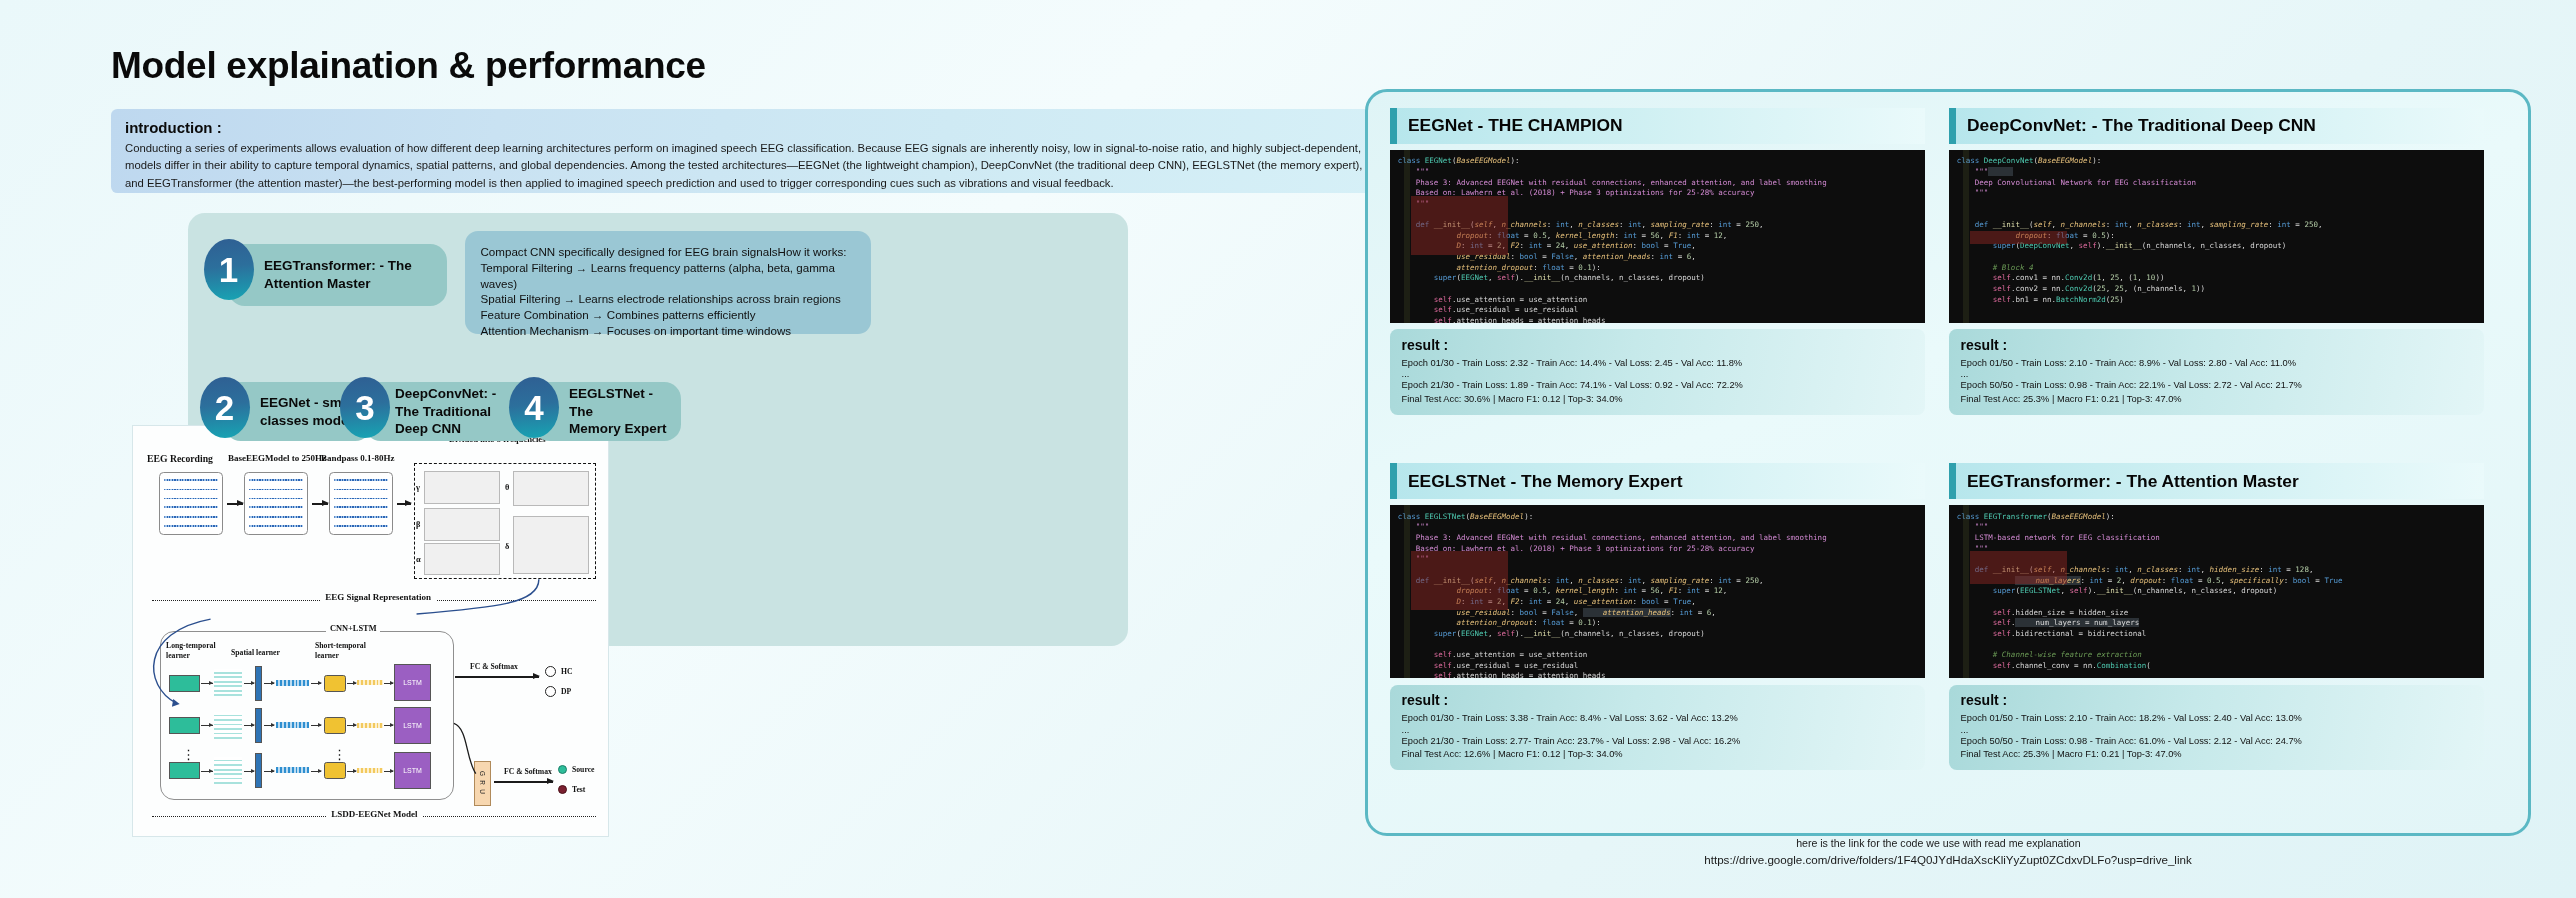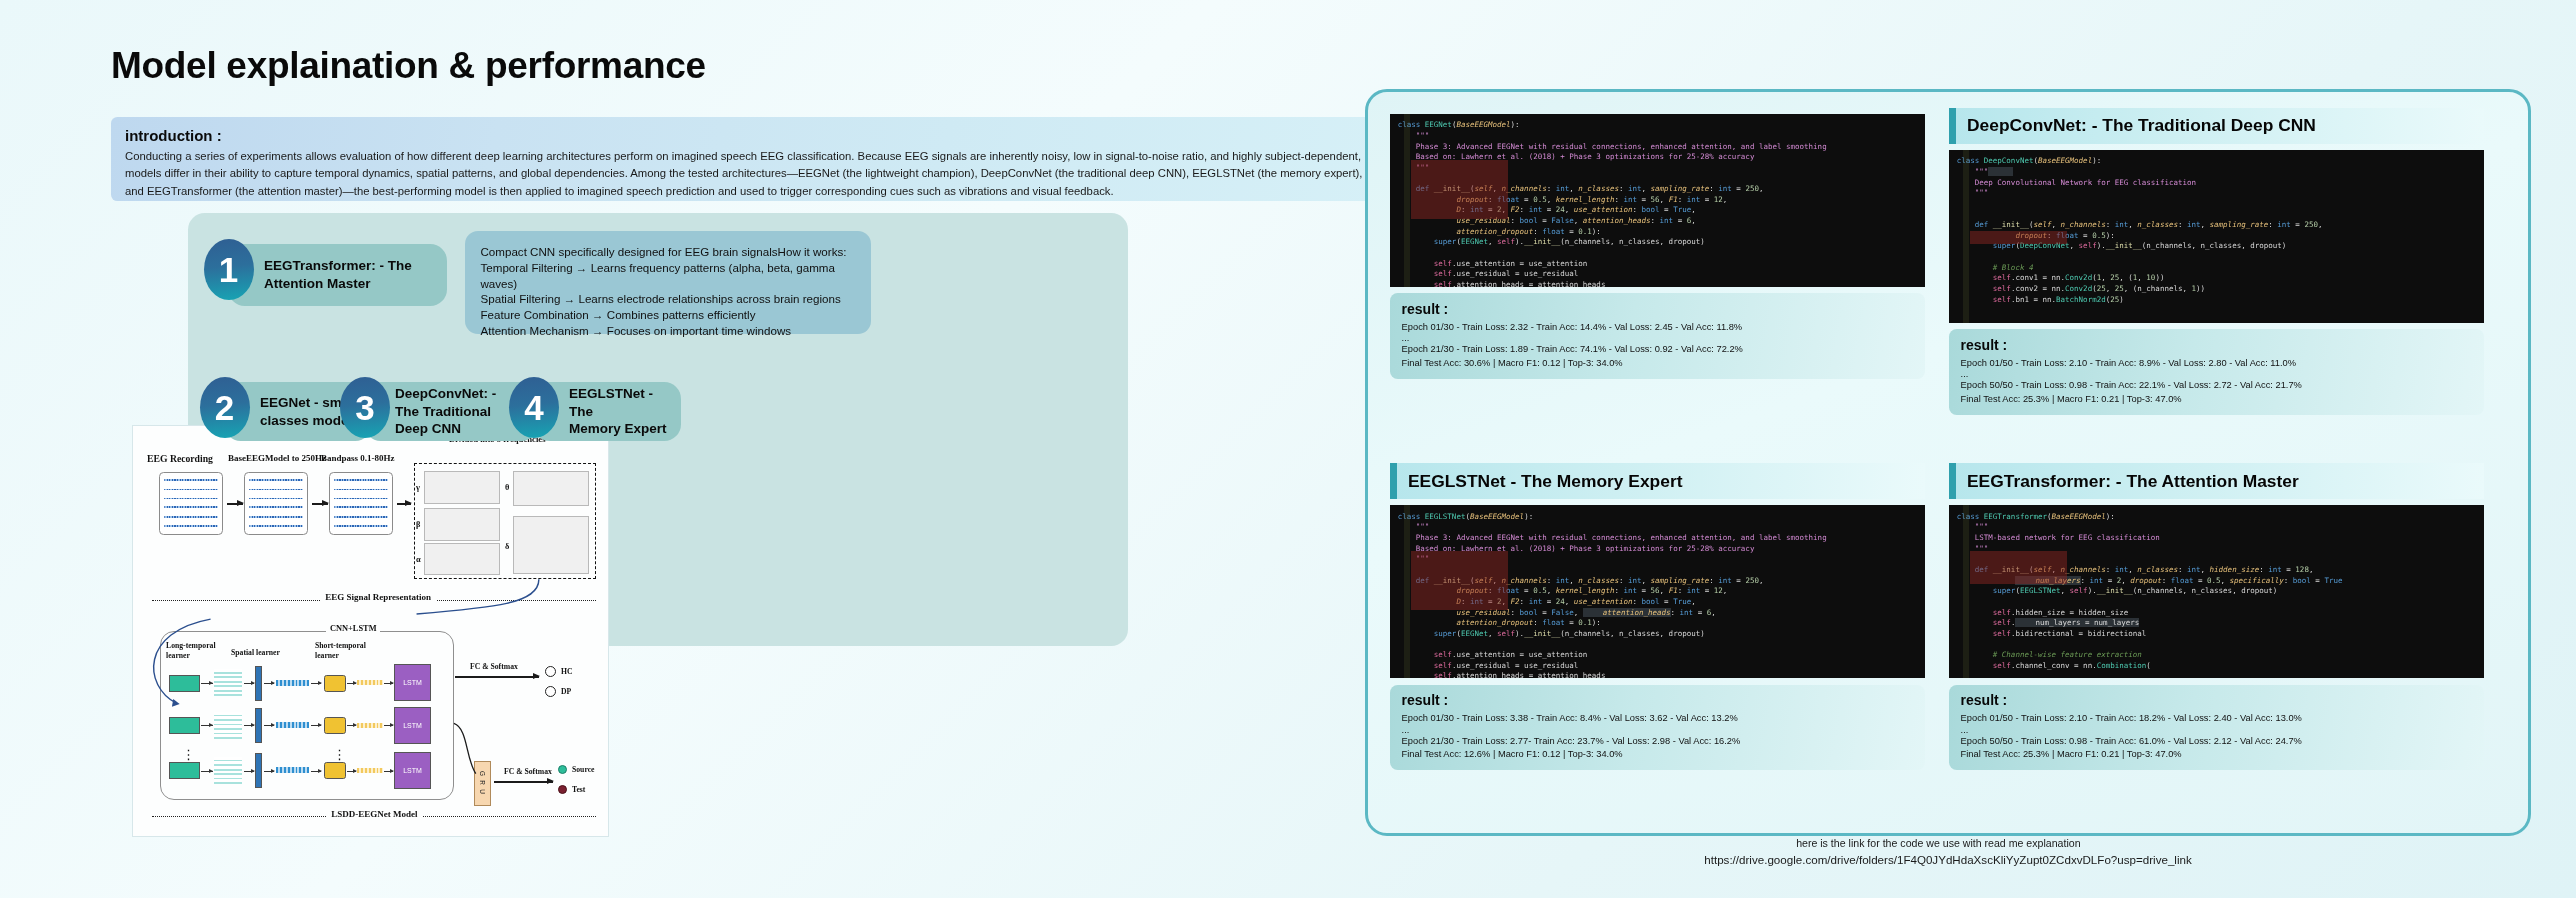--- a/index.html
+++ b/index.html
@@ -25,21 +25,21 @@
     left: 111px; top: 45px;
     font-size: 37px;
     font-weight: bold;
     letter-spacing: -0.3px;
     color: #0a0a0a;
     font-family: "Liberation Sans", sans-serif;
   }
 
   #intro-panel {
     position: absolute;
-    left: 111px; top: 117px;
+    left: 111px; top: 109px;
     width: 1278px; height: 84px;
     border-radius: 6.4px;
     background: linear-gradient(100deg, #bed8ef 0%, #c9e2f2 30%, #cfeaf4 65%, #d6f0f7 100%);
     padding: 10.3px 14px;
   }
   #intro-heading {
     font-size: 15px; font-weight: bold; color: #0b0b0b;
     margin-bottom: 3.9px;
   }
   #intro-body {
@@ -486,20 +486,23 @@
       <path d="M 62 424 l 10 8 l -12 4 z" fill="#2b4f8e"></path>
       <path d="M 498 462 C 520 470, 516 516, 532 540" stroke="#1b1b1b" stroke-width="2" fill="none"></path>
     </svg>
   </div>
 
 </div>
 
 <div id="right-panel">
 
   <div class="mcard" style="left:22px; top:15.5px; width:535px;">
+    <div class="mcard-title-wrap">
+      <div class="mcard-title">EEGNet - THE CHAMPION</div>
+    </div>
     <div class="code-block" style="height:173px;"><span class="gutter"></span><span class="redblk" style="left:20.6px; top:46px; height:59px;"></span><span class="kw2">class</span> <span class="cls">EEGNet</span>(<span class="par">BaseEEGModel</span>):
     <span class="doc">"""</span>
     <span class="doc">Phase 3: Advanced EEGNet with residual connections, enhanced attention, and label smoothing</span>
     <span class="doc">Based on: Lawhern et al. (2018) + Phase 3 optimizations for 25-28% accuracy</span>
     <span class="doc">"""</span>
 
     <span class="kw2">def</span> <span class="fn">__init__</span>(<span class="par">self</span>, <span class="par">n_channels</span>: <span class="kw2">int</span>, <span class="par">n_classes</span>: <span class="kw2">int</span>, <span class="par">sampling_rate</span>: <span class="kw2">int</span> = <span class="num">250</span>,
              <span class="par">dropout</span>: <span class="kw2">float</span> = <span class="num">0.5</span>, <span class="par">kernel_length</span>: <span class="kw2">int</span> = <span class="num">56</span>, <span class="par">F1</span>: <span class="kw2">int</span> = <span class="num">12</span>,
              <span class="par">D</span>: <span class="kw2">int</span> = <span class="num">2</span>, <span class="par">F2</span>: <span class="kw2">int</span> = <span class="num">24</span>, <span class="par">use_attention</span>: <span class="kw2">bool</span> = <span class="kw2">True</span>,
              <span class="par">use_residual</span>: <span class="kw2">bool</span> = <span class="kw2">False</span>, <span class="par">attention_heads</span>: <span class="kw2">int</span> = <span class="num">6</span>,

